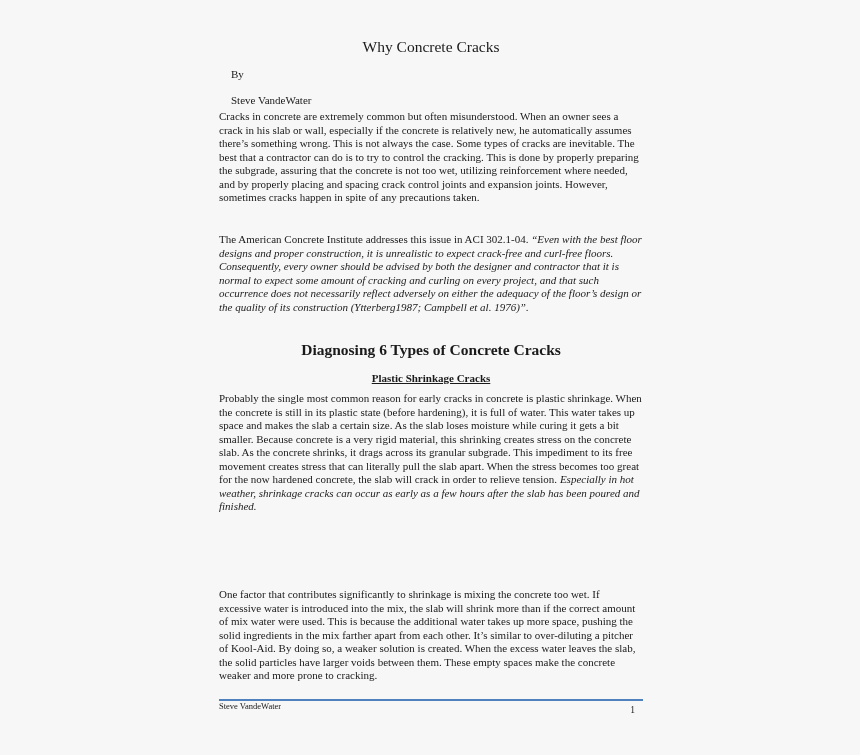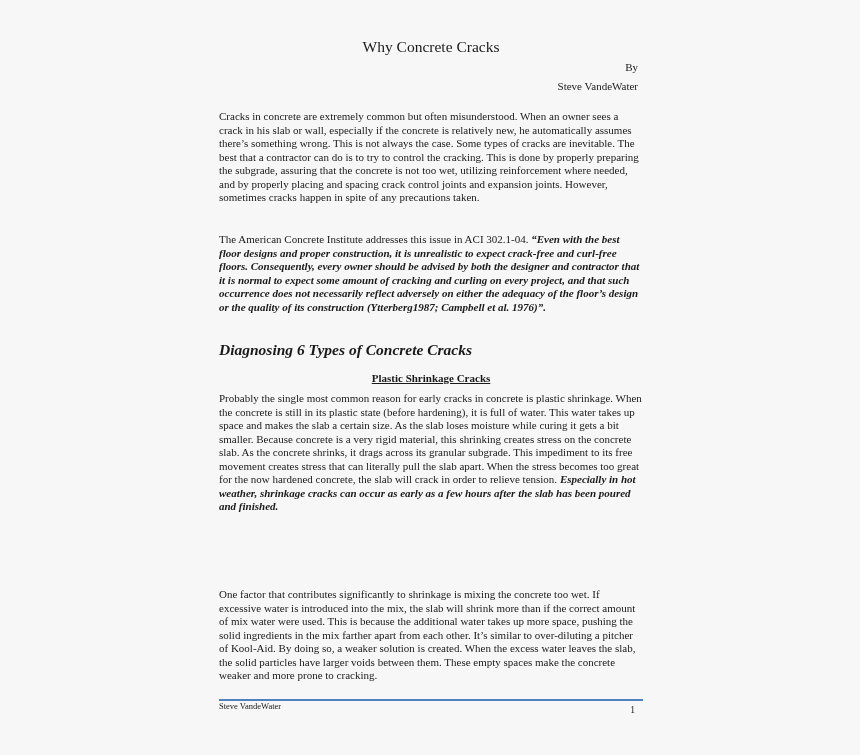--- a/index.html
+++ b/index.html
@@ -17,45 +17,45 @@
     width: 424px;
   }
   .title {
     text-align: center;
     font-weight: normal;
     font-size: 15.5px;
     line-height: 18px;
     margin: 0;
   }
   .byline {
-    text-align: right;
+    text-align: left;
     font-size: 11px;
     line-height: 13.5px;
-    margin: 5px;
+    margin: 12px;
   }
   p.body {
     font-size: 11px;
     line-height: 13.5px;
     margin: 0;
     text-align: left;
   }
   .p1 { position: absolute; top: 72px; left: 0; width: 424px; }
   .p2 { position: absolute; top: 195px; left: 0; width: 424px; }
   .h2 {
     position: absolute; top: 303px; left: 0; width: 424px;
-    font-weight: bold; font-size: 15.5px; line-height: 18px; margin: 0; font-style: italic;
+    text-align: center; font-weight: bold; font-size: 15.5px; line-height: 18px; margin: 0;
   }
   .h3 {
     position: absolute; top: 334px; left: 0; width: 424px;
     text-align: center; font-weight: bold; font-size: 11px; line-height: 13.5px; margin: 0; text-decoration: underline;
   }
   .p3 { position: absolute; top: 354px; left: 0; width: 424px; }
   .p4 { position: absolute; top: 496px; left: 0; width: 424px; }
   .p5 { position: absolute; top: 550px; left: 0; width: 424px; }
-  .bi { font-weight: bold; font-style: italic; }
+  .bi { font-weight: normal; font-style: italic; }
   .b { font-weight: normal; }
   .footer {
     position: absolute; left: 219px; top: 699px; width: 424px;
   }
   .footer-rule {
     height: 2px; background: #4f81bd; margin: 0;
   }
   .footer-name {
     position: absolute; left: 0; top: 2px;
     font-size: 8.5px; line-height: 10px;

